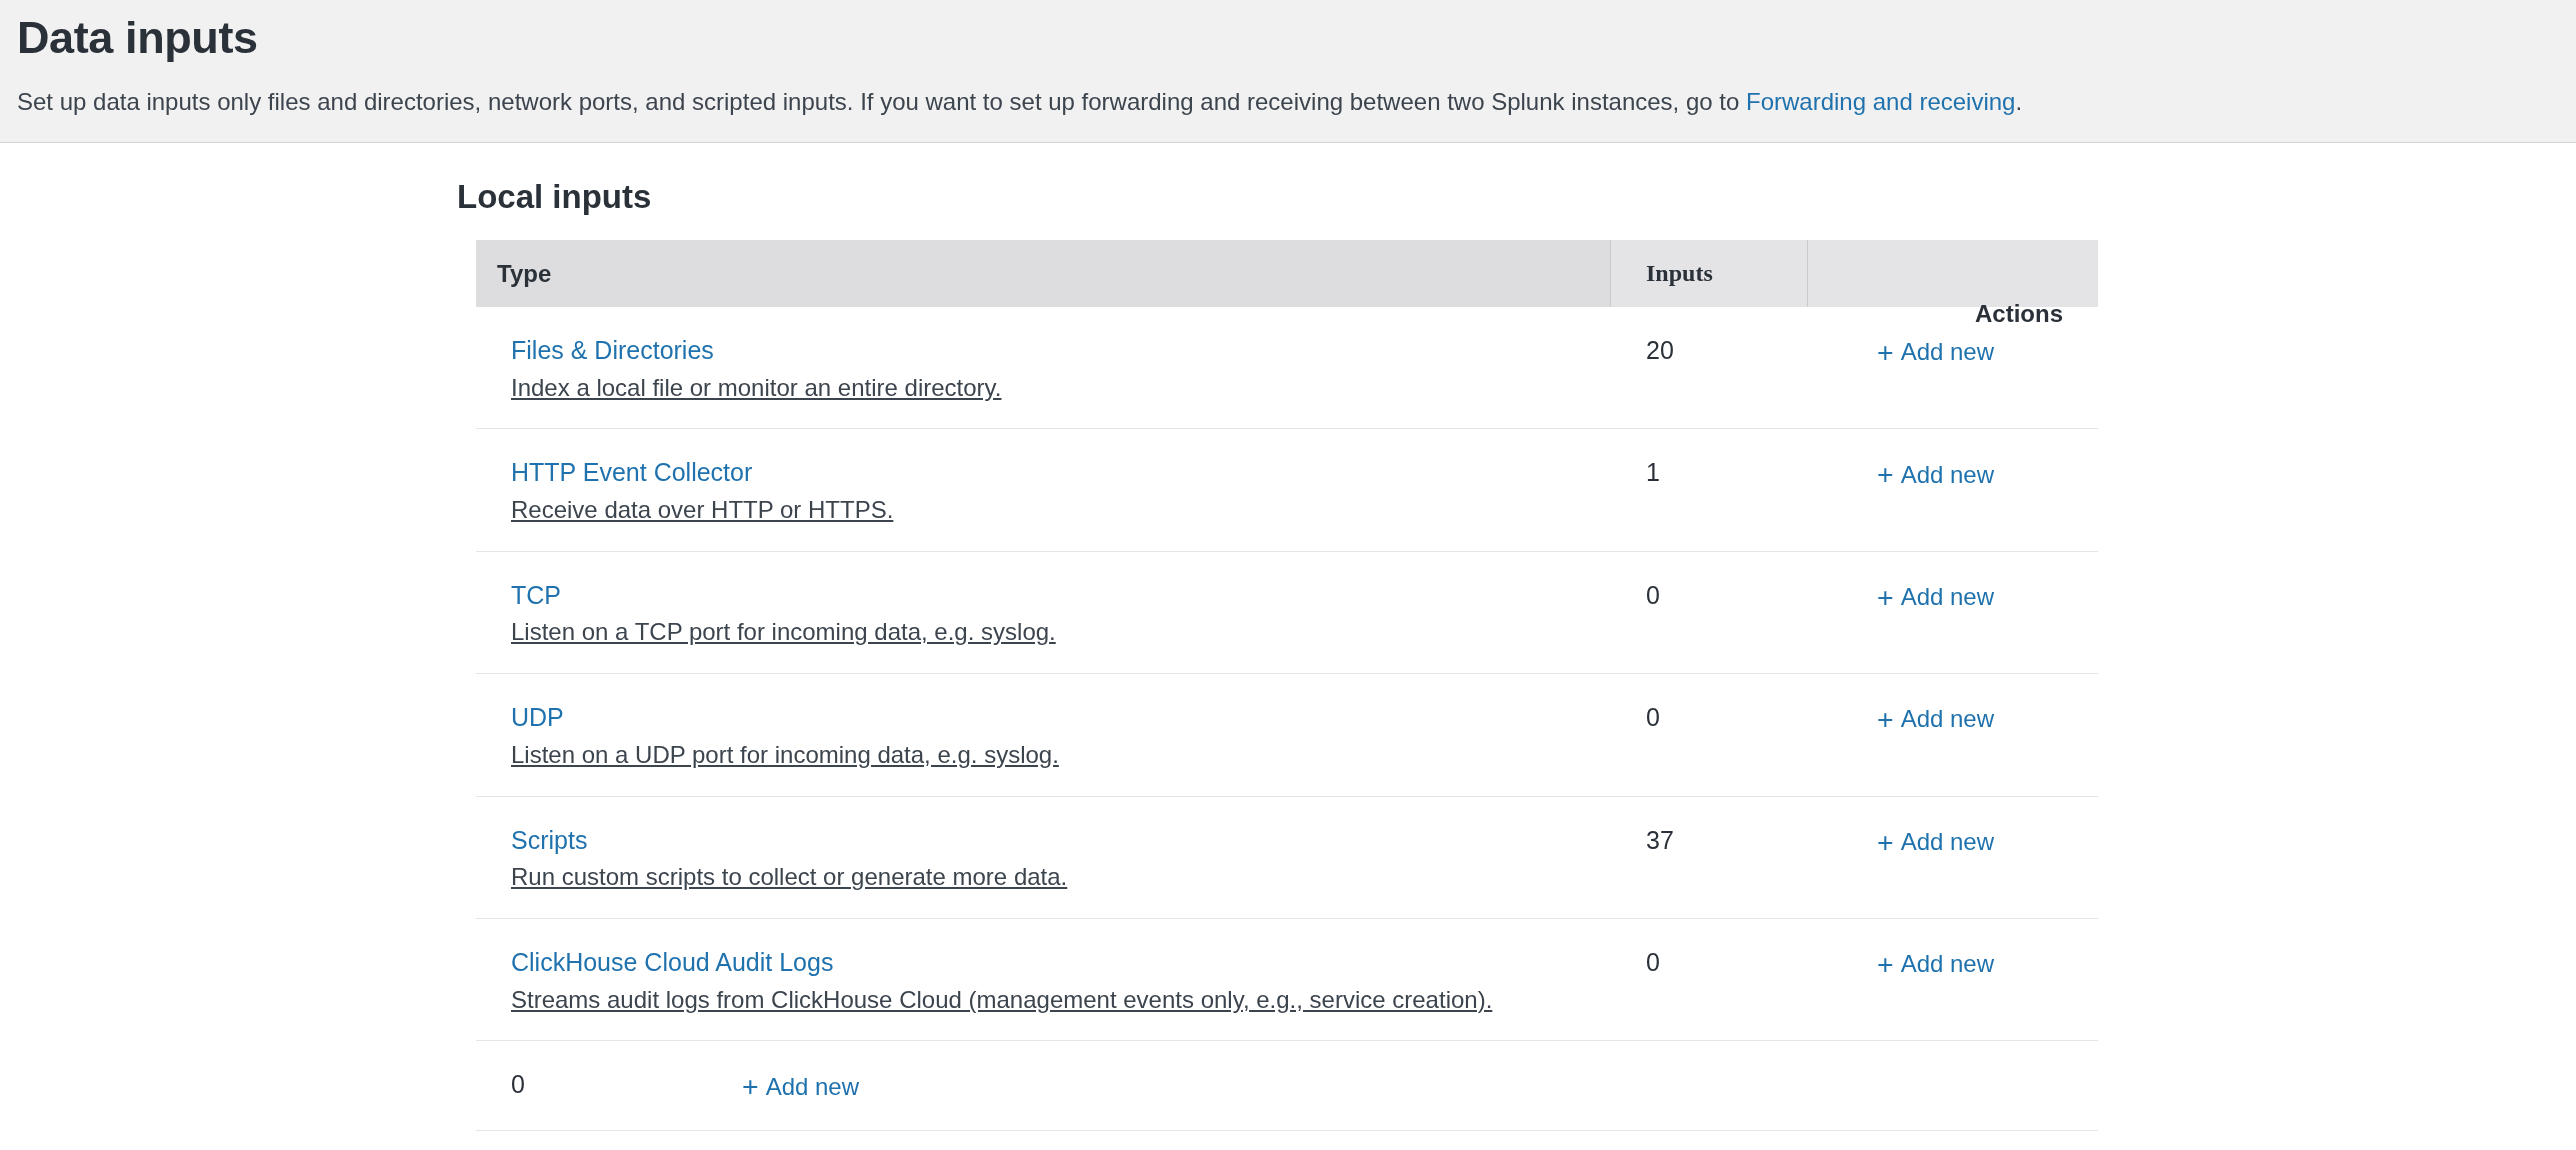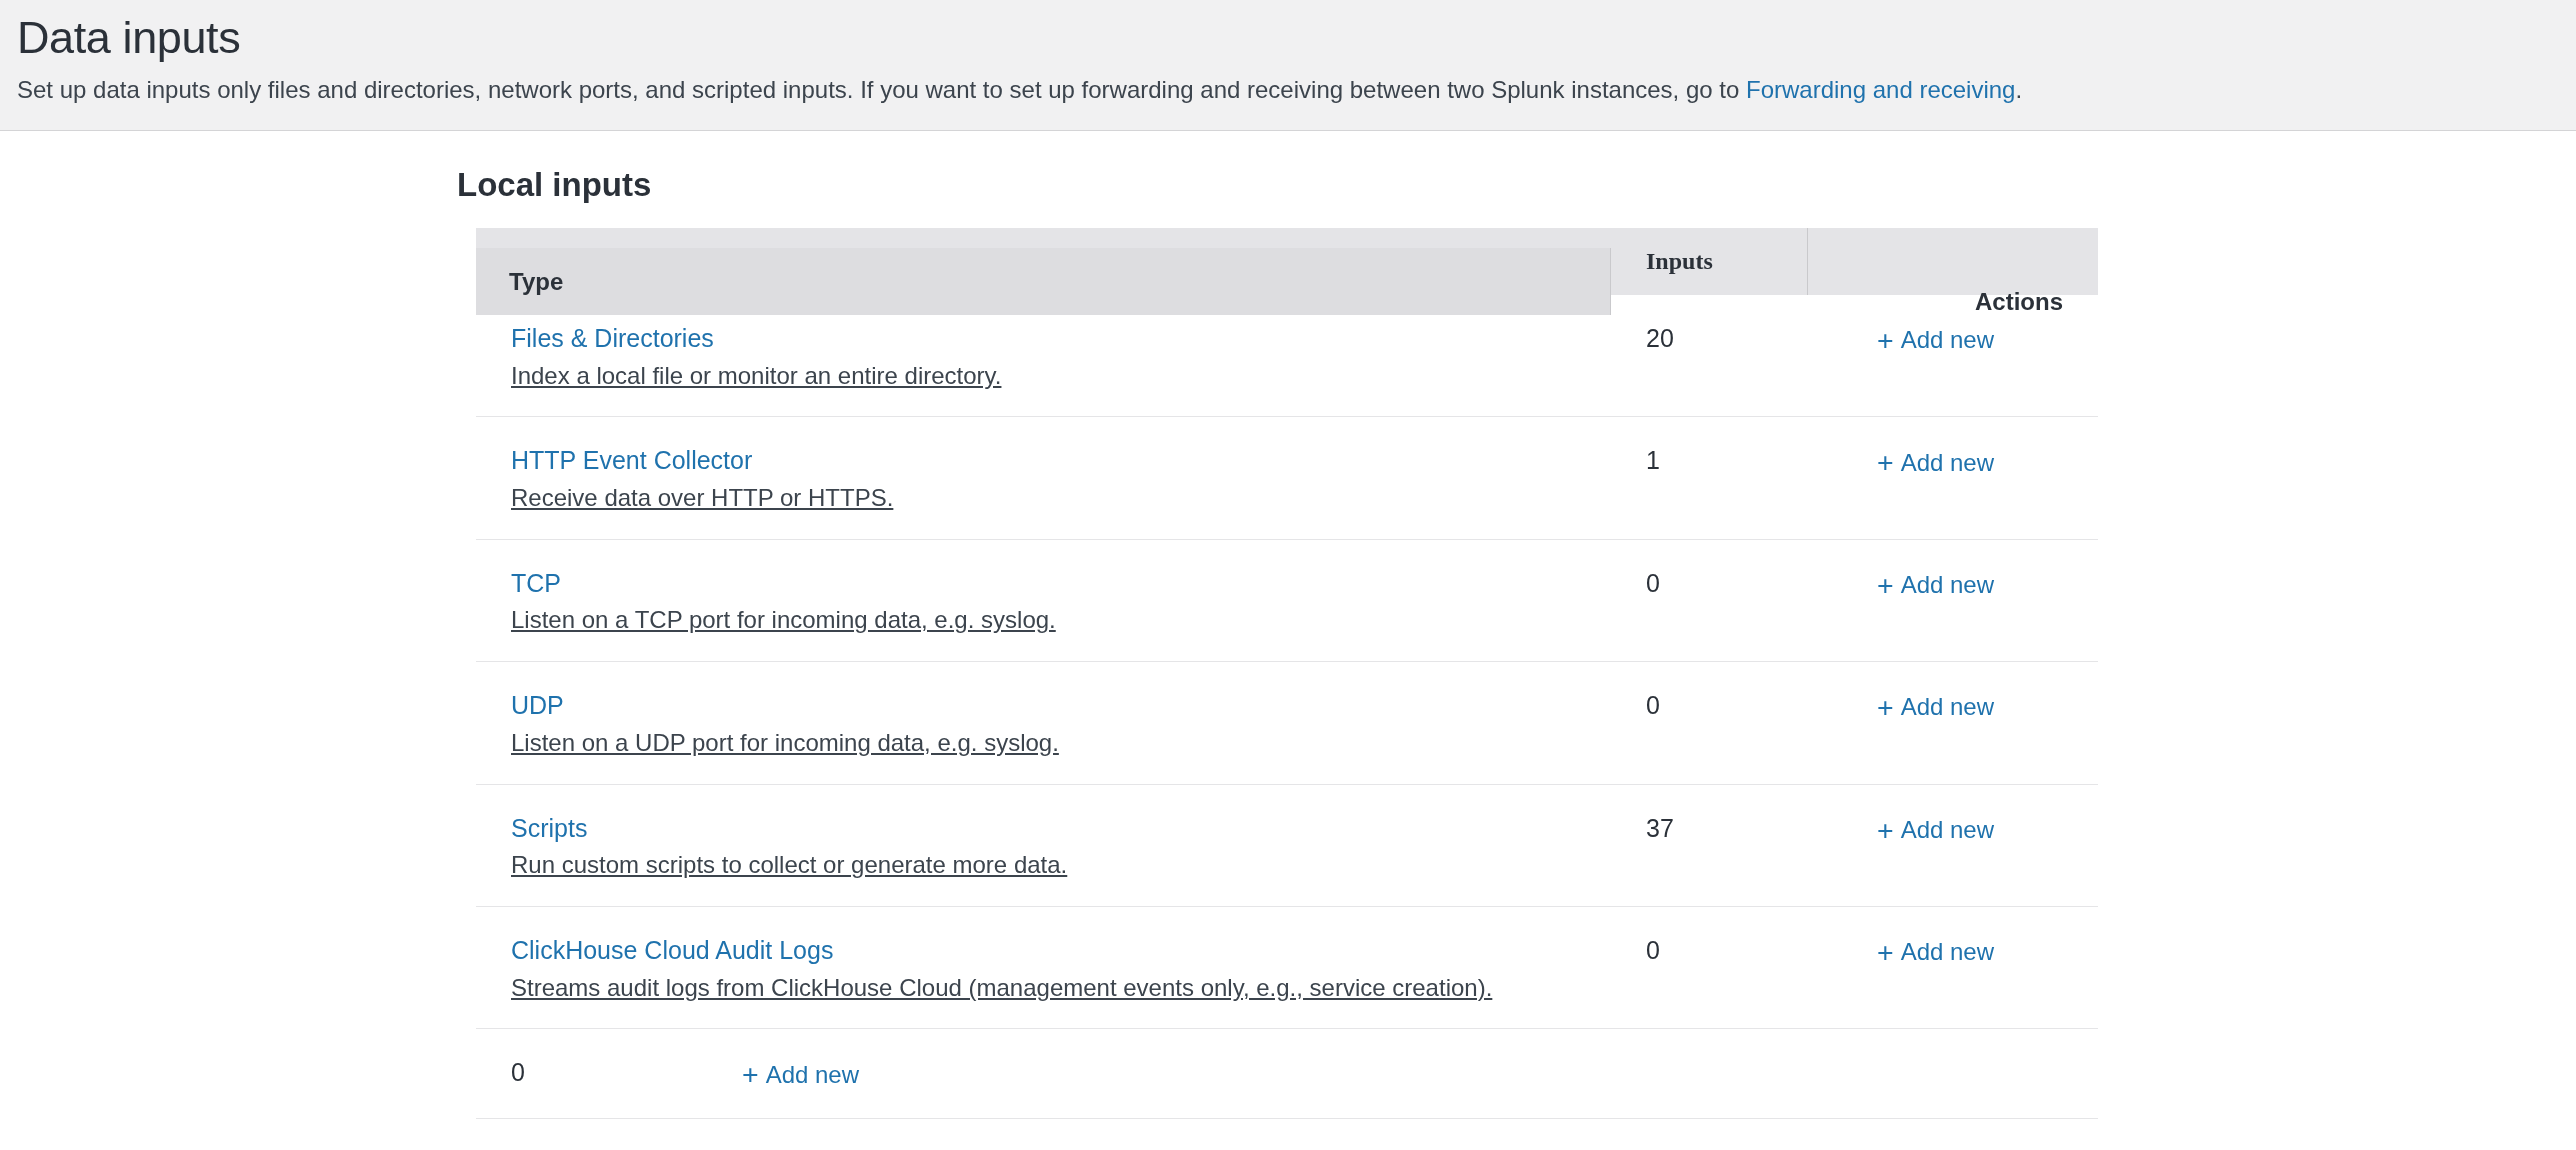--- a/index.html
+++ b/index.html
@@ -21,23 +21,23 @@
   }
   
   .page-header {
     background: var(--header-bg, #f1f1f2);
     border-bottom: 1.7px solid var(--header-border, #d4d4d6);
     padding: 12px 35px 26px 17px;
     box-sizing: border-box;
   }
   .page-title {
     font-size: 45px;
-    font-weight: 400;
-    color: var(--heading-text, #2b3139);
-    margin: 0 0 12px 0;
+    font-weight: 700;
+    color: var(--heading-text, #2b3139);
+    margin: 0 0 24px 0;
     letter-spacing: -0.4px;
   }
   .page-subtitle {
     font-size: 24px;
     color: var(--body-text, #3c444d);
     margin: 0;
   }
   
   .content {
     padding-top: 35px;
@@ -62,24 +62,23 @@
     color: var(--heading-text, #2b3139);
   }
   .th {
     display: flex;
     align-items: center;
     height: 100%;
     box-sizing: border-box;
   }
   .th-type {
     flex: 1;
-    padding-left: 33px;
+    padding-left: 21px;
     background: var(--table-header-sorted-bg, #dddde0);
     border-right: 1.7px solid var(--table-header-divider, #c9c9cc);
-    margin-top: 20px;
   }
   .th-inputs {
     width: 197px;
     padding-left: 35px;
     border-right: 1.7px solid var(--table-header-divider, #c9c9cc);
     font-family: Liberation Serif, serif;
   }
   .th-actions {
     width: 290px;
     padding-right: 35px;

